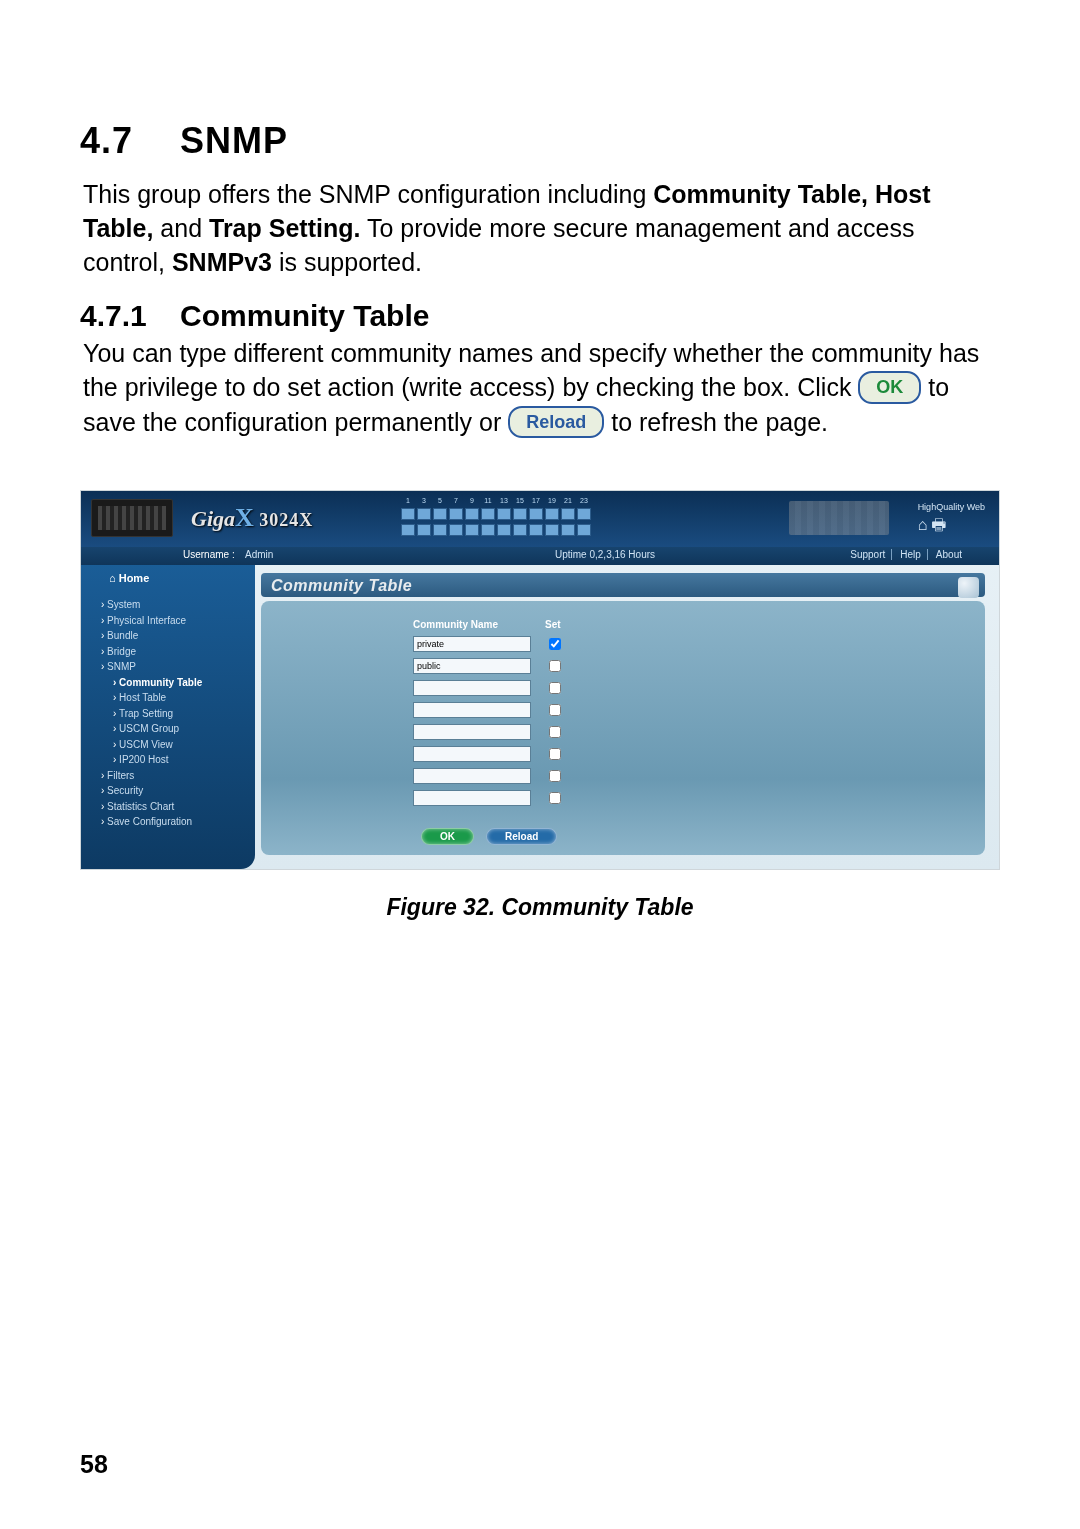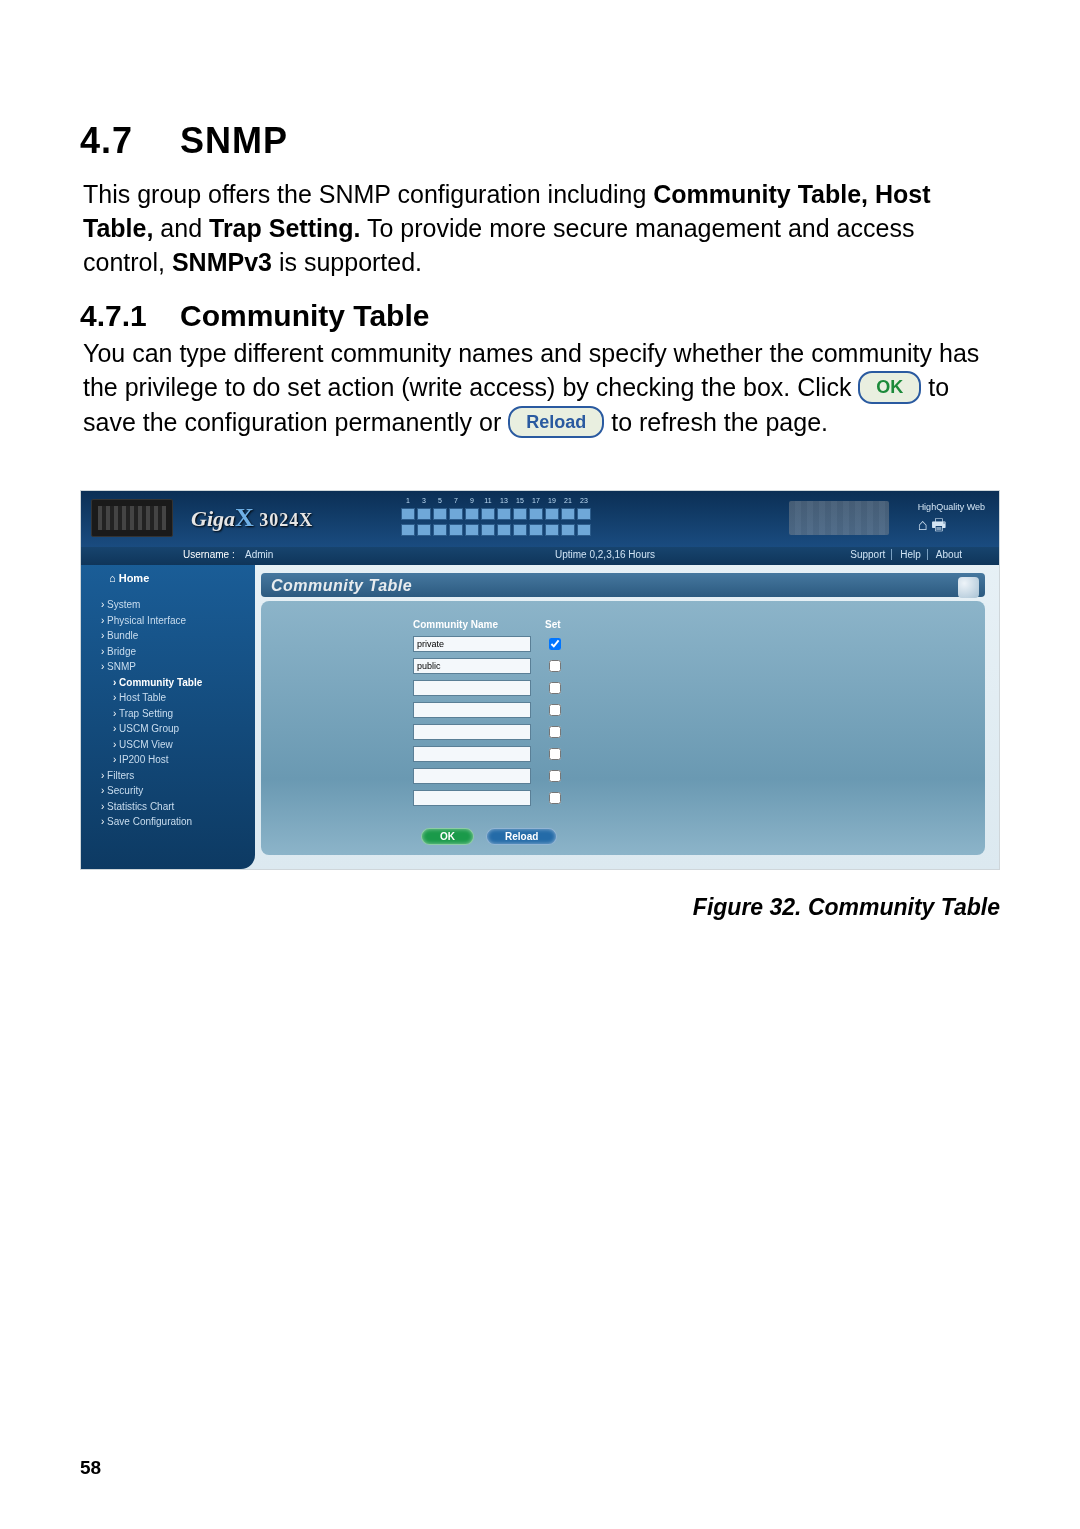--- a/index.html
+++ b/index.html
@@ -220,31 +220,31 @@
     padding: 2px 18px;
     font-size: 10px;
     font-weight: bold;
     color: #fff;
     border: 1px solid rgba(255,255,255,0.5);
     cursor: pointer;
   }
   .btn-ok { background: #1a9a4a; box-shadow: inset 0 0 4px rgba(255,255,255,0.5); }
   .btn-reload { background: #246ba8; box-shadow: inset 0 0 4px rgba(255,255,255,0.5); }
   .figure-caption {
-    text-align: right;
+    text-align: center;
     font-style: italic;
     font-weight: bold;
     font-size: 23px;
     margin-top: 24px;
   }
   .page-num {
     position: absolute;
     bottom: 50px;
     left: 80px;
-    font-size: 19px;
+    font-size: 25px;
     font-weight: bold;
     margin-top: 20px;
   }
   .relwrap { position: relative; min-height: 1529px; width:1080px; }
   .panel-logo-corner {
     position:absolute; right:6px; top:-24px; width:21px; height:21px;
     background: radial-gradient(circle at 30% 30%, #eef4f9, #a8c2d4);
     border-radius: 4px;
   }
 </style>

